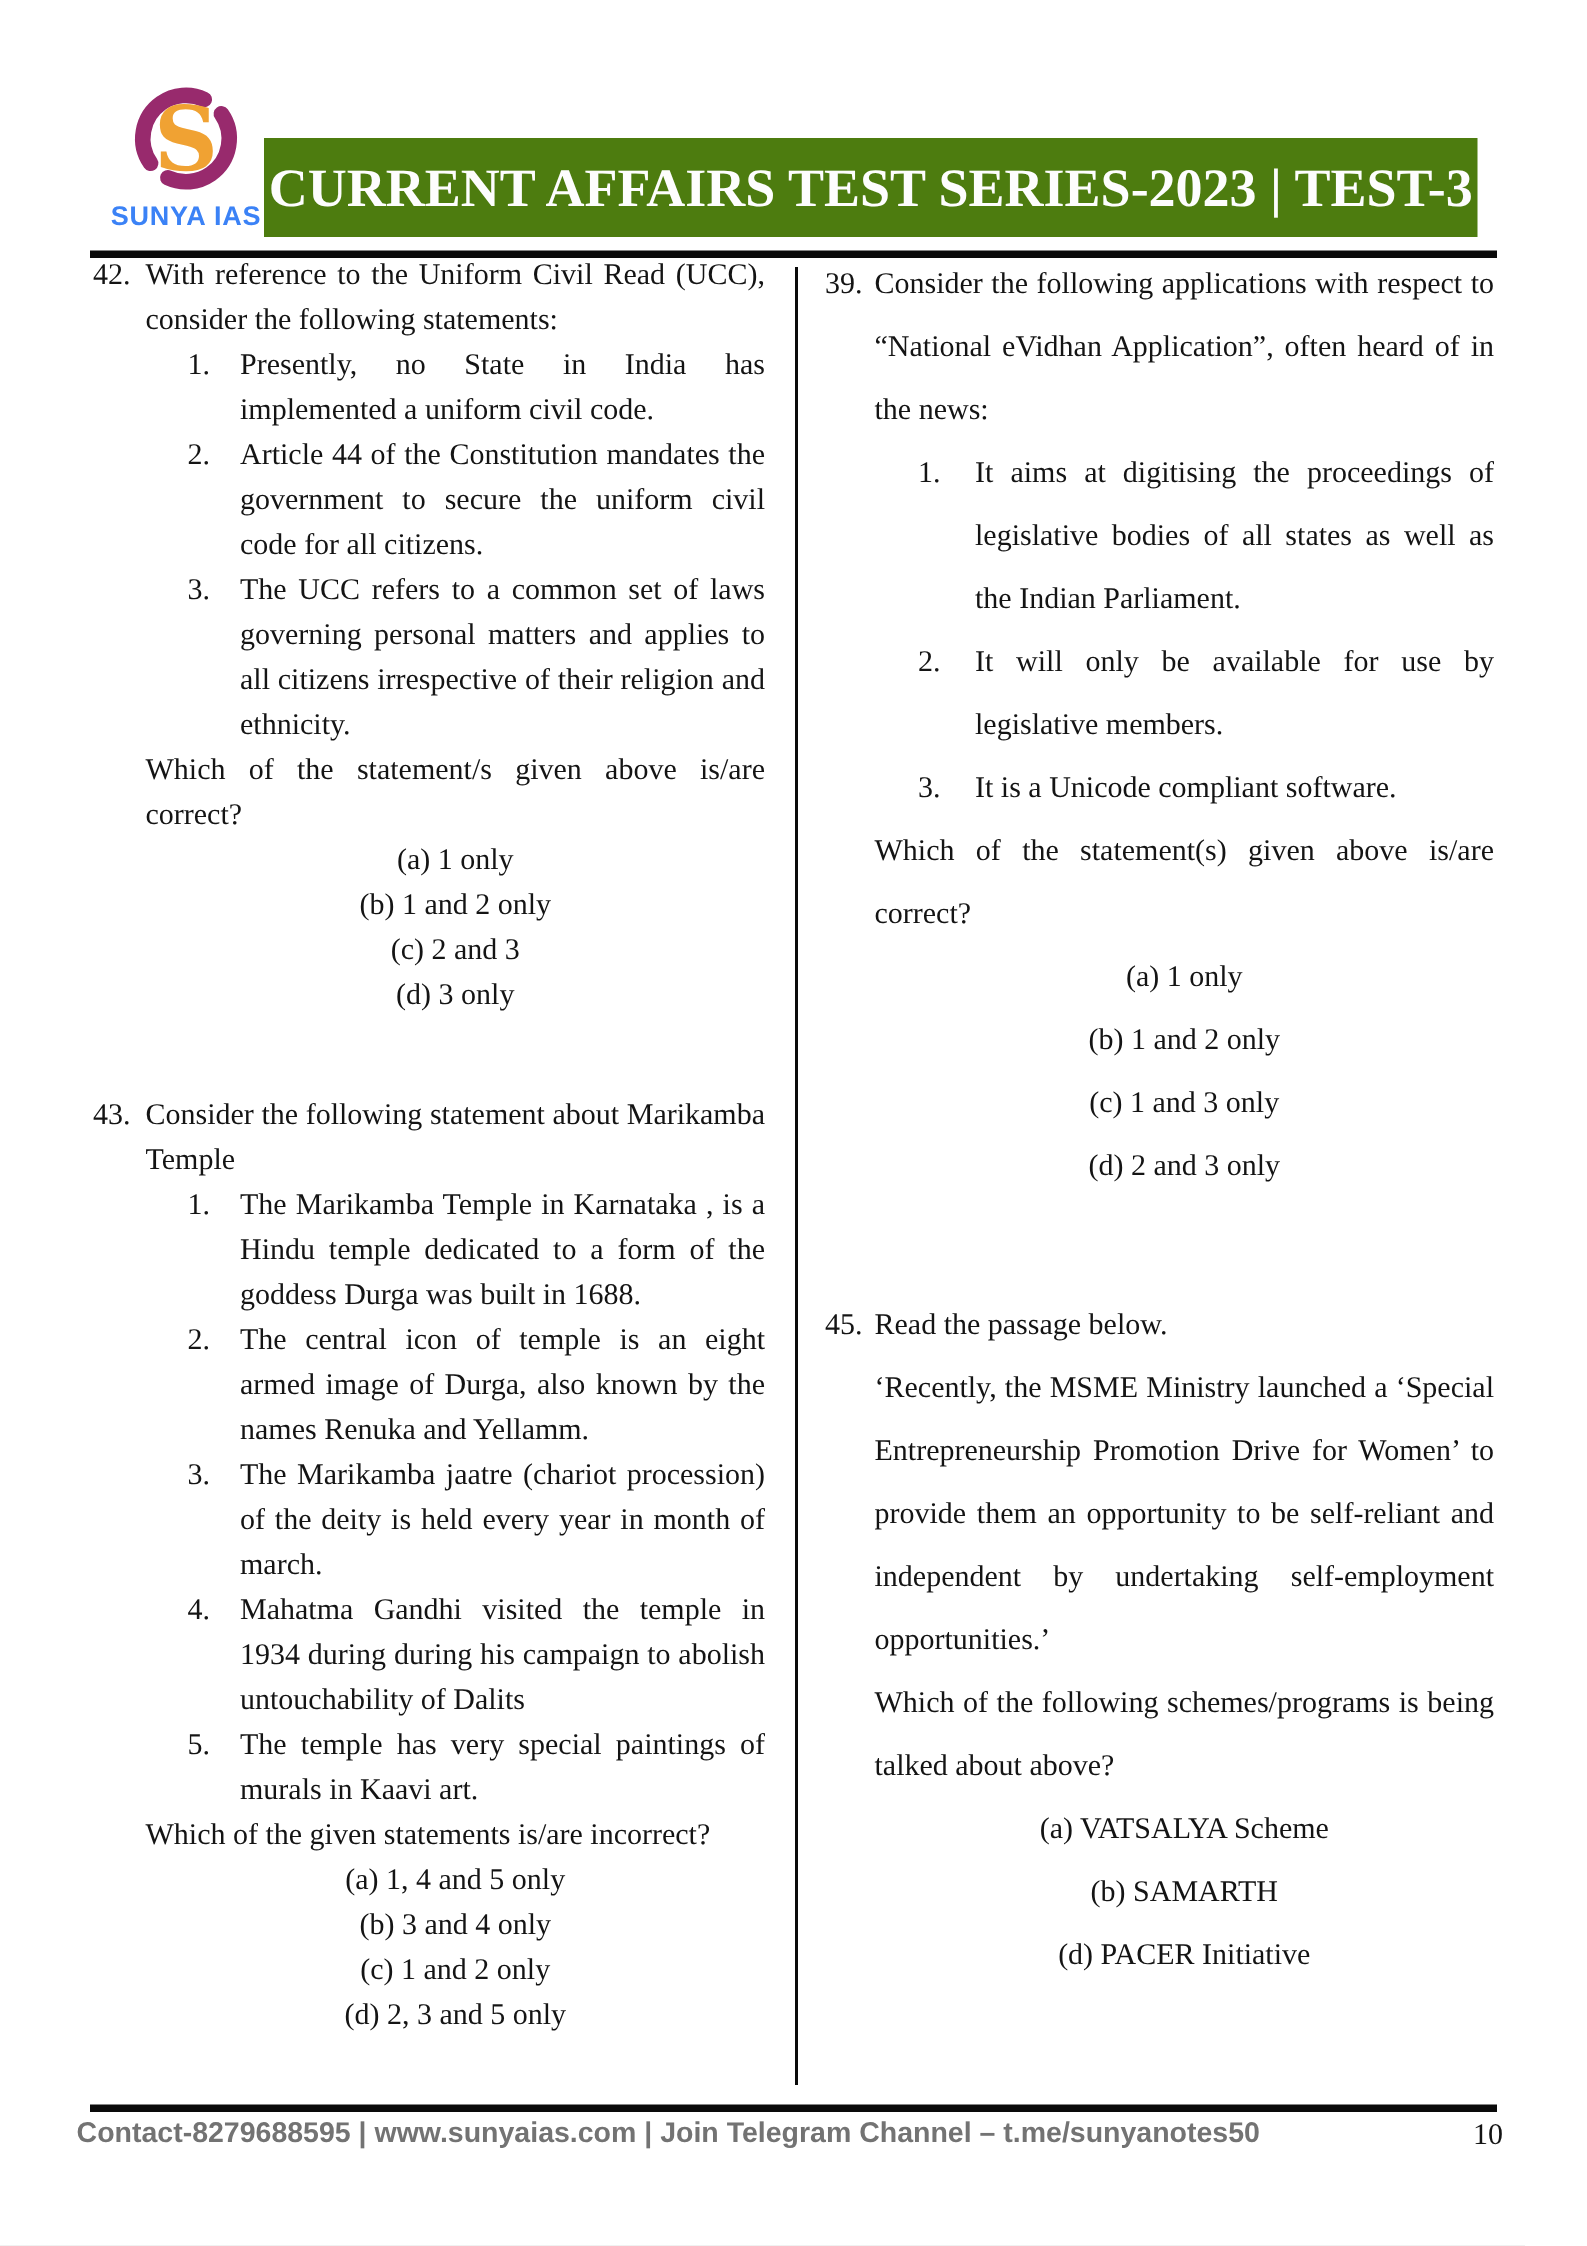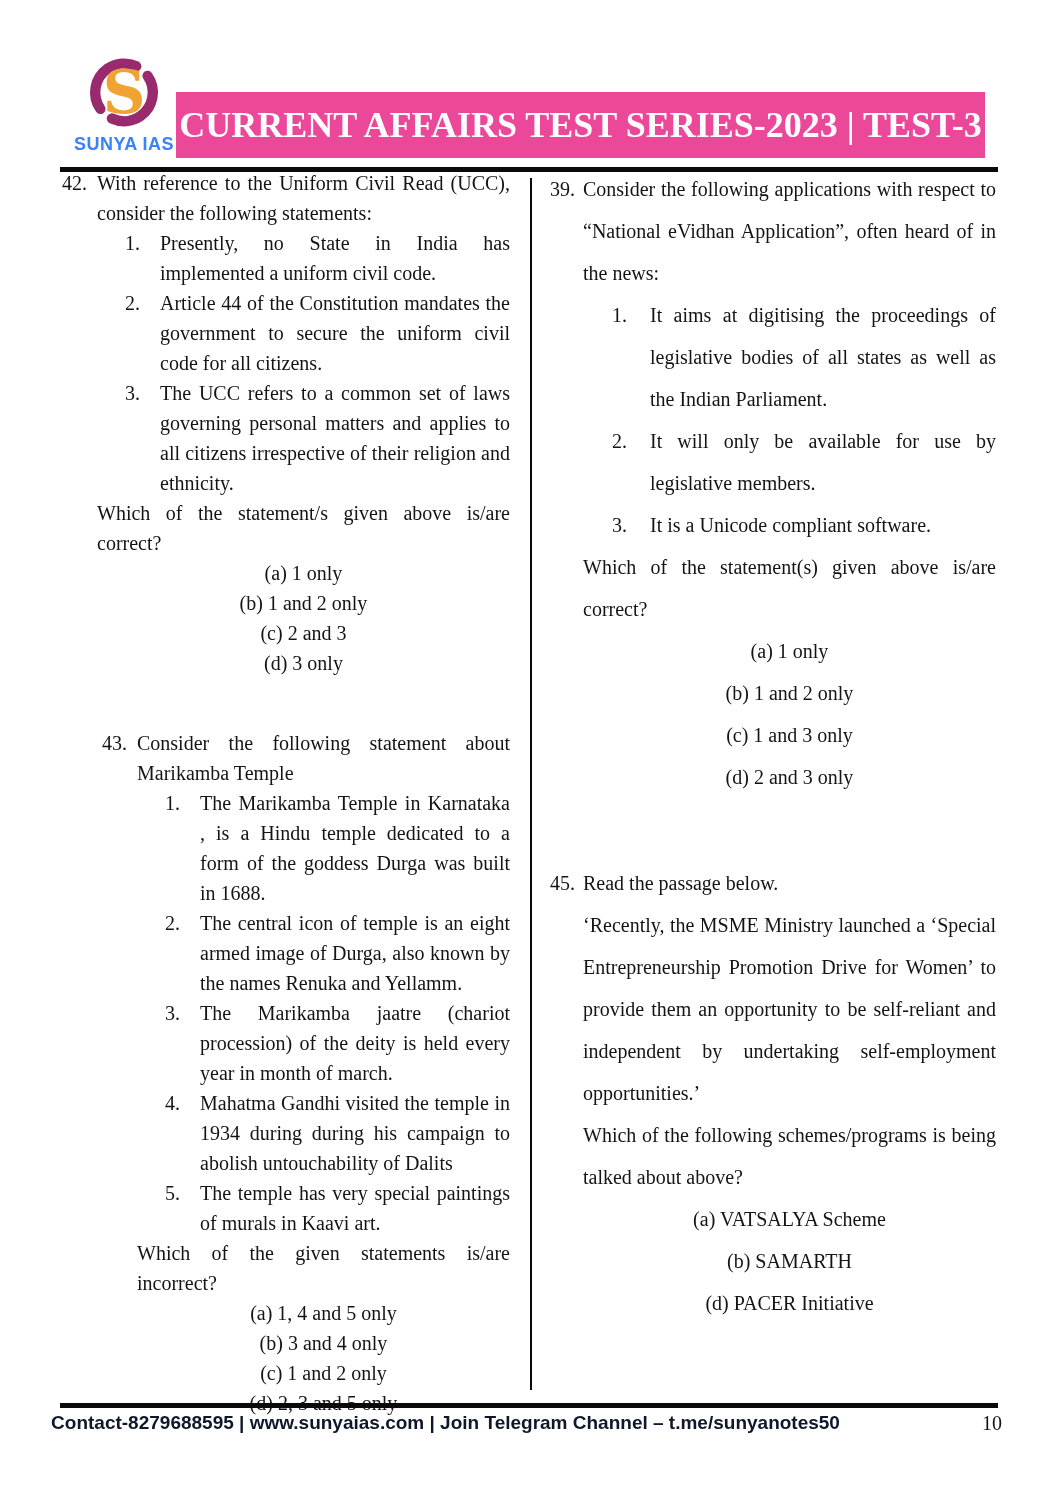--- a/index.html
+++ b/index.html
@@ -11,21 +11,21 @@
 
   
   .logo { position:absolute; left:70px; top:54px; width:108px; height:110px; text-align:center; }
   .logo-mark { display:block; width:82px; height:80px; margin:0 auto; }
   .logo-text { font-family:"Liberation Sans", sans-serif; font-weight:bold; font-size:18px; letter-spacing:.5px; margin-top:0; white-space:nowrap; }
   .logo-text .sunya { color:#3b82f6; }
   .logo-text .ias   { color:#3b82f6; }
 
   .banner {
     position:absolute; left:176px; top:92px; width:809px; height:66px;
-    background:#ec4899; color:#fdfdfd; display:flex; align-items:center; justify-content:center;
+    background:#4d7c0f; color:#fdfdfd; display:flex; align-items:center; justify-content:center;
     font-size:36px; font-weight:bold; white-space:nowrap;
   }
   .header-rule { position:absolute; left:60px; top:167px; width:938px; height:5px; background:#0a0a0a; }
 
   
   .divider { position:absolute; left:530px; top:178px; width:2px; height:1212px; background:#0a0a0a; }
 
   .col { position:absolute; top:168px; text-align:justify; }
   .col-left  { left:62px;  width:448px; font-size:20px; line-height:30px; }
   .col-right { left:550px; width:446px; font-size:20px; line-height:42px; }
@@ -36,28 +36,28 @@
   .qbody { flex:1; min-width:0; }
 
   .stmt { display:flex; }
   .col-left  .stmt { margin-left:28px; }
   .col-right .stmt { margin-left:29px; }
   .snum { flex:0 0 35px; }
   .col-right .snum { flex:0 0 38px; }
   .stext { flex:1; min-width:0; }
 
   .option { text-align:center; }
-  .q43 { margin-top:50px;margin-left:40px; }
+  .q43 { margin-top:50px; }
   .q45 { margin-top:64px; }
 
   
   .footer-rule { position:absolute; left:60px; top:1403px; width:938px; height:5px; background:#0a0a0a; }
   .footer-text {
     position:absolute; left:0; top:1412px; width:891px; text-align:center;
-    font-family:"Liberation Sans", sans-serif; font-weight:bold; font-size:19px; color:#0f172a;
+    font-family:"Liberation Sans", sans-serif; font-weight:bold; font-size:19px; color:#737373;
   }
   .page-number { position:absolute; right:56px; top:1412px; font-size:20px; color:#141414; }
 </style>
 </head>
 <body>
 
 <div class="page">
 
   <div class="logo">
     <svg class="logo-mark" viewBox="0 0 100 100">

